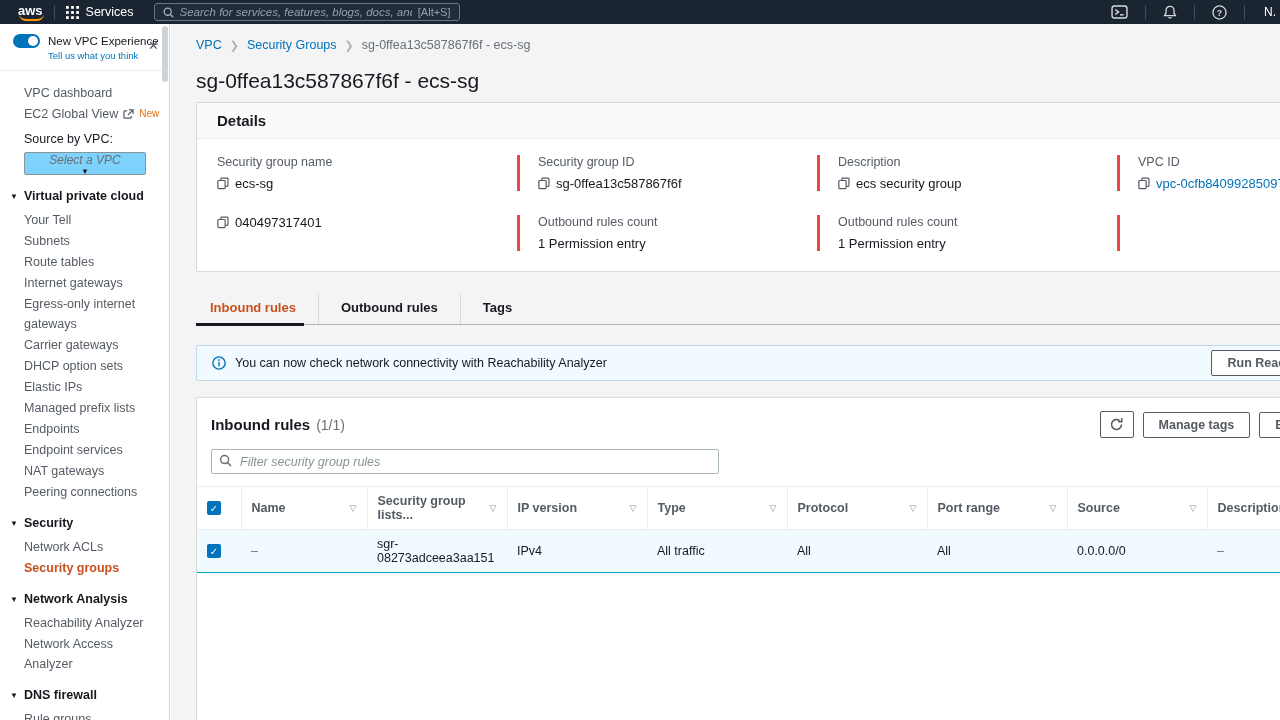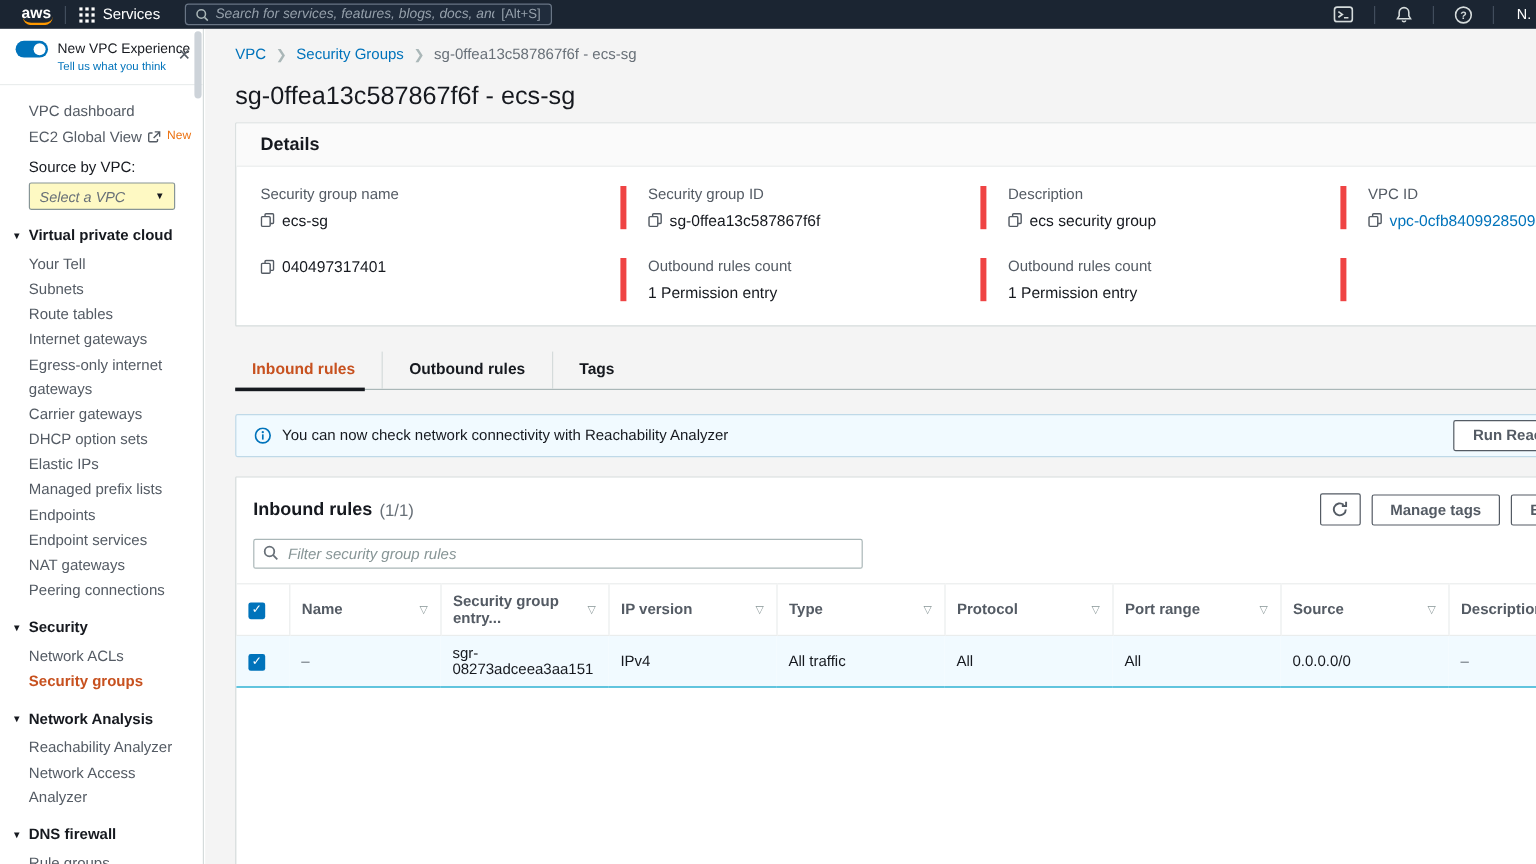--- a/index.html
+++ b/index.html
@@ -34,22 +34,22 @@
   .sb-exp-title { font-size:11.5px; color:#16191f; }
   .sb-exp-sub { font-size:9.5px; color:#0073bb; margin:2px 0 0 35px; cursor:pointer; }
   .sb-close { position:absolute; right:10px; top:14px; font-size:13px; color:#545b64; cursor:pointer; }
   .sb-menu { padding:12px 8px 0 24px; }
   .nav-item { display:block; font-size:12.5px; color:#545b64; line-height:20px; margin-bottom:1px;
               text-decoration:none; cursor:pointer; }
   .nav-item.active { color:#c7511f; font-weight:bold; }
   .ext-row { display:flex; align-items:center; gap:5px; }
   .new-badge { color:#ec7211; font-size:10px; font-weight:normal; }
   .filter-label { font-size:12.5px; color:#16191f; margin:8px 0 6px; }
-  .vpc-select { width:122px; height:23px; border:1px solid #879596; border-radius:2px; background:#fef9c3;
-                display:flex; align-items:center; padding:0 8px; cursor:pointer; }
+  .vpc-select { width:122px; height:23px; border:1px solid #879596; border-radius:2px; background:#7dd3fc;
+                display:flex; align-items:center; padding:0 8px; cursor:pointer;flex-direction:column; }
   .vpc-select .sel-text { flex:1; font-size:12px; font-style:italic; color:#687078; }
   .sel-caret { font-size:8px; color:#16191f; }
   .section-title { display:flex; align-items:center; gap:6px; margin:14px 0 7px -14px;
                    font-size:12.5px; font-weight:bold; color:#16191f; cursor:pointer; }
   .section-title .caret { font-size:8px; color:#16191f; }
   .sb-scroll { position:absolute; right:1px; top:2px; width:6px; height:56px; background:#cdd3d9; border-radius:3px; }
 
   
   .main { position:absolute; top:24px; left:171px; width:1109px; height:696px; overflow:hidden; background:#f4f4f4; }
   .content { width:1220px; margin-left:25px; }
@@ -57,21 +57,21 @@
   .breadcrumb a { color:#0073bb; text-decoration:none; cursor:pointer; }
   .bc-sep { color:#aab7b8; font-size:11px; }
   .page-title { margin-top:17px; font-size:21px; font-weight:400; color:#16191f; }
 
   .card { background:#fff; border:1px solid #d5dbdb; border-radius:1px; }
   .details-card { margin-top:9px; }
   .card-header { padding:9px 20px; background:#fafafa; border-bottom:1px solid #eaeded;
                  font-size:15px; font-weight:bold; }
   .details-grid { display:grid; grid-template-columns:300px 300px 300px 1fr; padding:16px 0 20px 20px; row-gap:24px; }
   .field { padding-right:24px; }
-  .field.bl { border-left:5px solid #ef4444; padding-left:18px; }
+  .field.bl { border-left:3px solid #ef4444; padding-left:18px; }
   .f-label { font-size:12.5px; color:#545b64; margin-bottom:7px; }
   .f-value { font-size:13px; color:#16191f; display:flex; align-items:center; gap:6px; }
   .f-value.link span.val { color:#0073bb; cursor:pointer; }
   .copy-btn { display:inline-flex; cursor:pointer; flex:0 0 auto; }
 
   
   .tabs { margin-top:21px; border-bottom:1px solid #aab7b8; display:flex; }
   .tab { font-size:13px; font-weight:bold; color:#16191f; padding:7px 22px 9px; cursor:pointer; position:relative; }
   .tab:first-child { padding-left:14px; }
   .tab + .tab { border-left:1px solid #d5dbdb; }
@@ -395,21 +395,21 @@
           <tr>
             <th><span class="checkbox">✓</span></th>
             <th>
                 <div class="th-inner">
                   <span>Name</span>
                   <span class="sort">▽</span>
                 </div>
               </th>
             <th>
                 <div class="th-inner">
-                  <span>Security group entry...</span>
+                  <span>Security group lists...</span>
                   <span class="sort">▽</span>
                 </div>
               </th>
             <th>
                 <div class="th-inner">
                   <span>IP version</span>
                   <span class="sort">▽</span>
                 </div>
               </th>
             <th>

